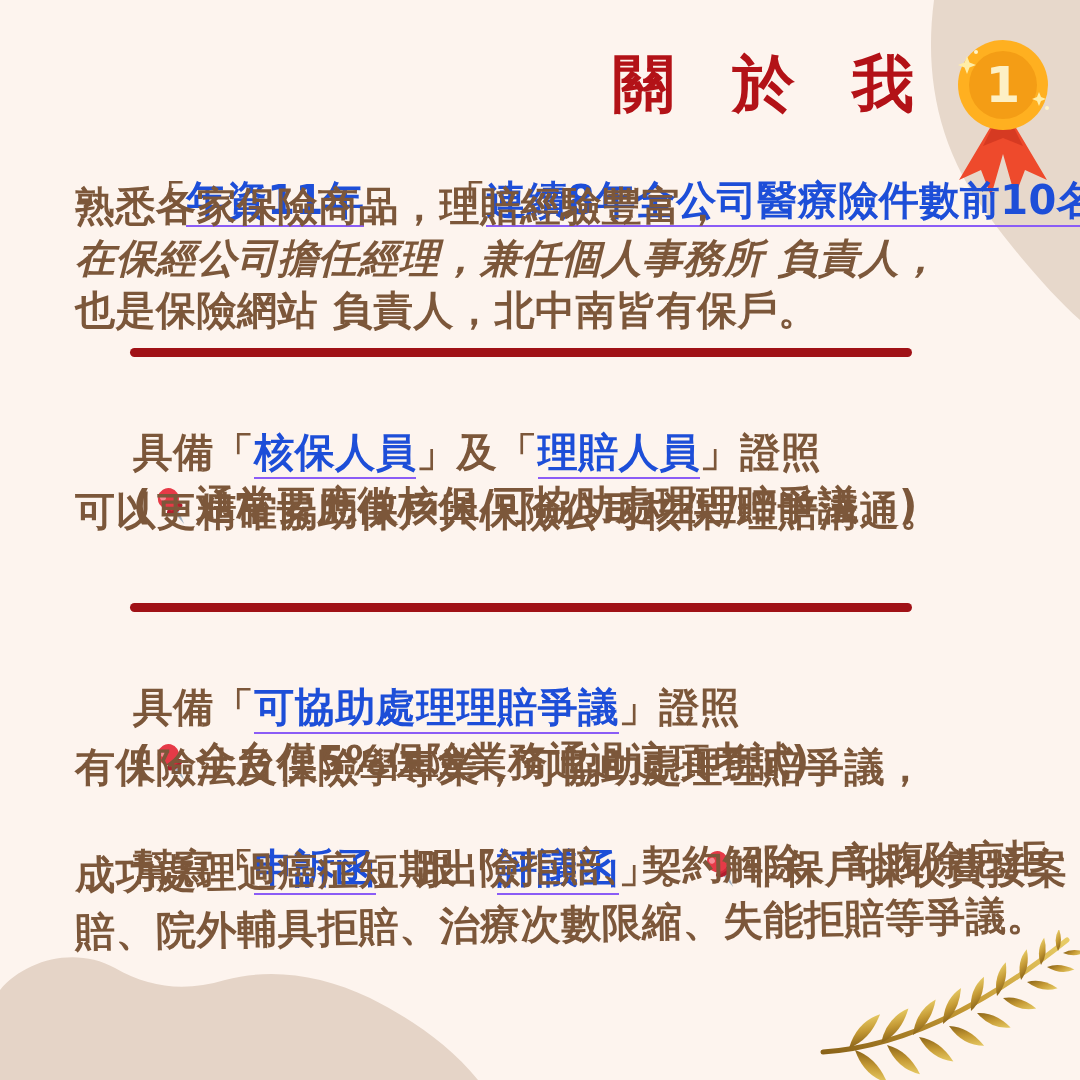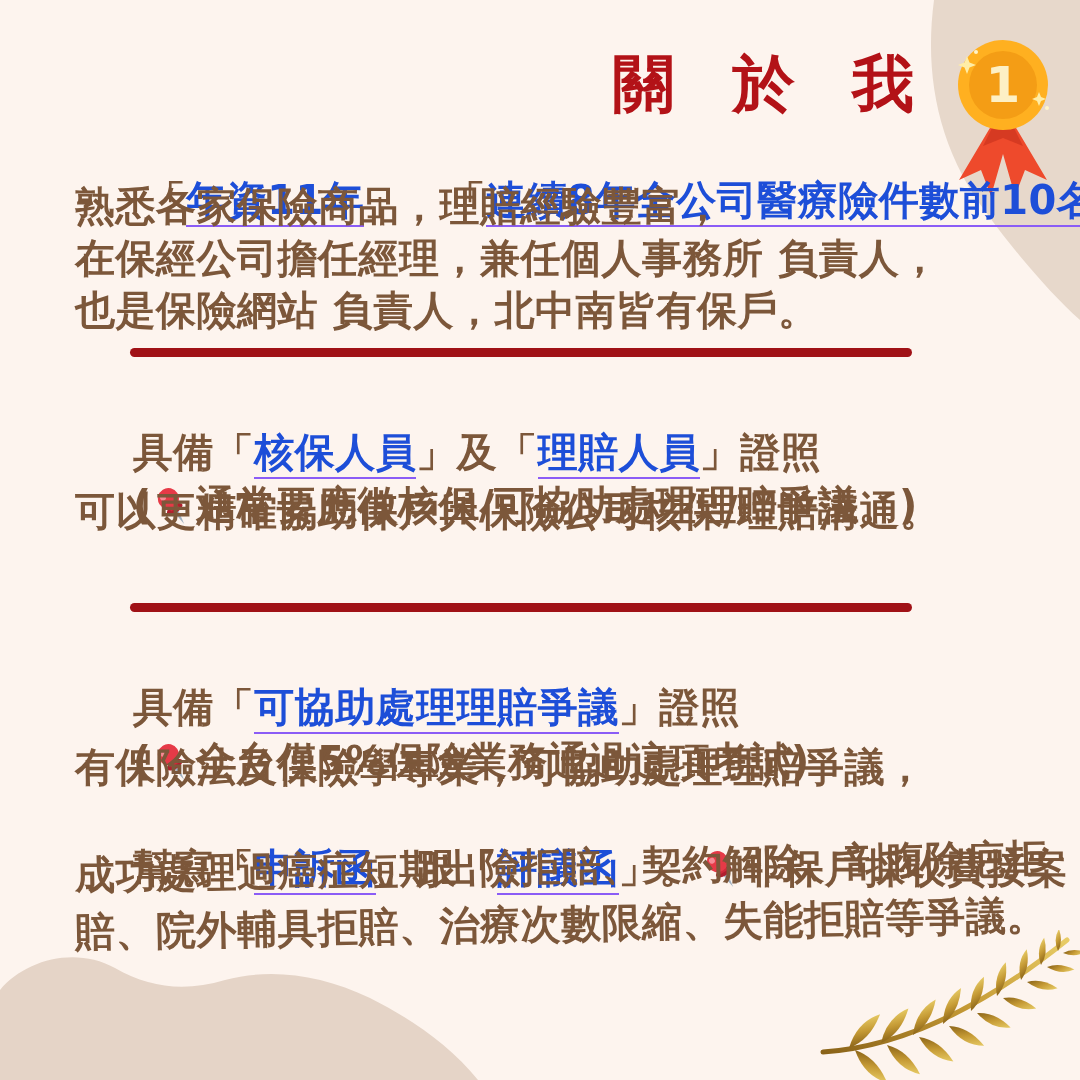--- a/index.html
+++ b/index.html
@@ -76,21 +76,21 @@
       <use href="#leaf" transform="translate(248,23) rotate(-20) scale(0.6,-0.6)"></use>
     </g>
   </svg>
 
   <div class="title">關 於 我</div>
 
   <div class="line indent" style="top:128px;">
     <span>「</span><span class="hl">年資11年</span><span>」</span><span>　</span><span>「</span><span class="hl">連續8年全公司醫療險件數前10名</span>
   </div>
   <div class="line" style="top:182px;text-align:center;">熟悉各家保險商品，理賠經驗豐富，</div>
-  <div class="line" style="top:234px;">在保經公司擔任經理，兼任個人事務所 負責人，</div>
+  <div class="line" style="top:234px;font-style:italic;">在保經公司擔任經理，兼任個人事務所 負責人，</div>
   <div class="line" style="top:286px;">也是保險網站 負責人，北中南皆有保戶。</div>
 
   <div class="divider" style="top:348px;"></div>
 
   <div class="line" style="top:380px;">
     <span>具備「</span><span class="hl">核保人員</span><span>」及「</span><span class="hl">理賠人員</span><span>」證照</span>
   </div>
   <div class="line" style="top:433px;">
     <span>(</span><svg class="pin" viewBox="0 0 48 48">
         <g transform="rotate(-32 24 24)">

